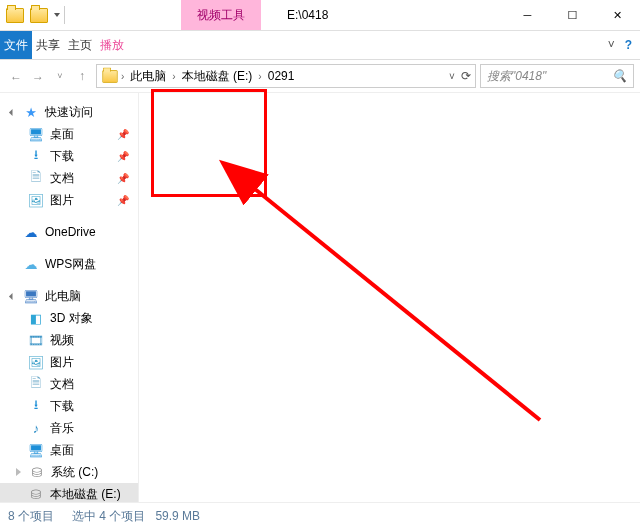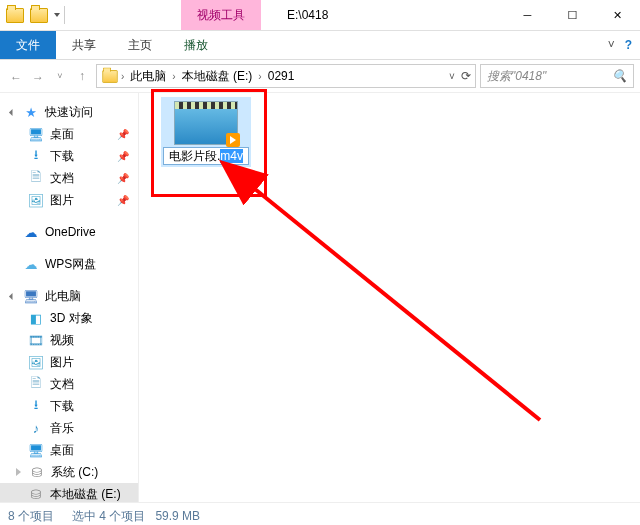--- a/index.html
+++ b/index.html
@@ -102,31 +102,31 @@
     font-size: 11px;
   }
   
   .ribbon {
     height: 28px;
     display: flex;
     align-items: stretch;
     border-bottom: 1px solid #ddd;
   }
   .ribbon .tab {
-    padding: 0 16px;
+    padding: 0 4px;
     display: flex;
     align-items: center;
     color: #333;
   }
   .ribbon .tab.file {
     background: #1979ca;
     color: #fff;
   }
   .ribbon .tab.play {
-    color: #14532d;
+    color: #ec4899;
   }
   .ribbon-right {
     margin-left: auto;
     display: flex;
     align-items: center;
     padding-right: 8px;
     gap: 10px;
     color: #555;
   }
   
@@ -496,29 +496,20 @@
         <span>系统 (C:)</span>
       </div>
       <div class="g-item sel">
         <span class="iconbox ic-drive">⛁</span>
         <span>本地磁盘 (E:)</span>
       </div>
     </div>
   </div>
 
   <div class="content">
-    <div class="file-item sel">
-      <div class="thumb">
-        <div class="film"></div>
-        <div class="play-badge"></div>
-      </div>
-      <div class="fname">
-        <span>电影片段.</span><span class="sel-ext">m4v</span>
-      </div>
-    </div>
     <div class="red-box"></div>
   </div>
 </div>
 
 <div class="status">
   <span>8 个项目</span>
   <span>
     <span>选中 4 个项目</span>&nbsp;&nbsp;
     <span>59.9 MB</span>
   </span>

